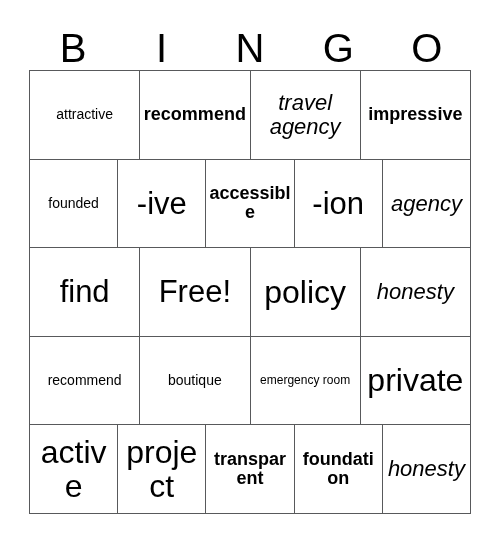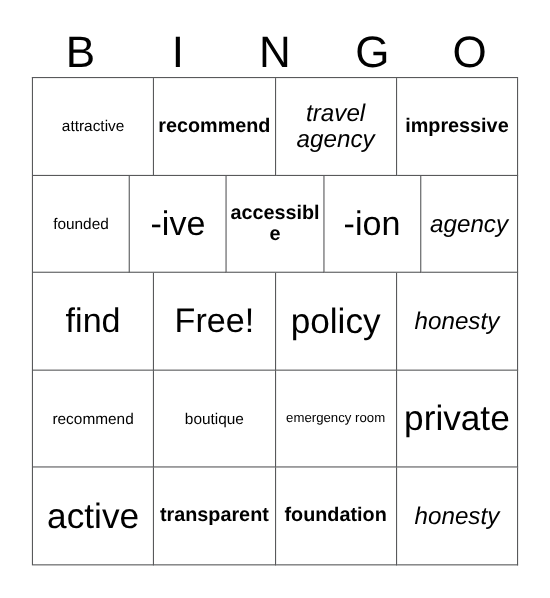--- a/index.html
+++ b/index.html
@@ -167,20 +167,23 @@
       <div class="grid-cell">
           <span class="cell-text sz-lg">private</span>
         </div>
     </div>
 
     <div class="grid-row">
       <div class="grid-cell">
           <span class="cell-text sz-lg">active</span>
         </div>
       <div class="grid-cell">
+          <span class="cell-text sz-lg">project</span>
+        </div>
+      <div class="grid-cell">
           <span class="cell-text sz-xs">transparent</span>
         </div>
       <div class="grid-cell">
           <span class="cell-text sz-xs">foundation</span>
         </div>
       <div class="grid-cell">
           <span class="cell-text sz-md">honesty</span>
         </div>
     </div>
 

